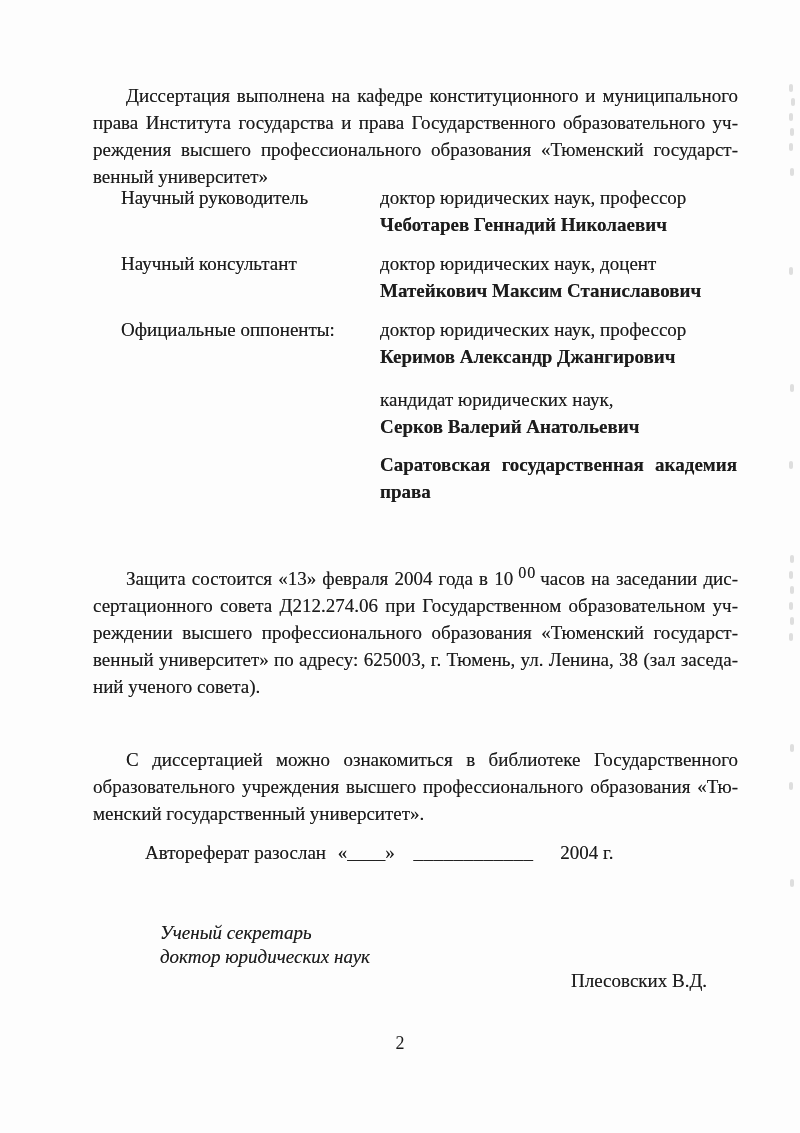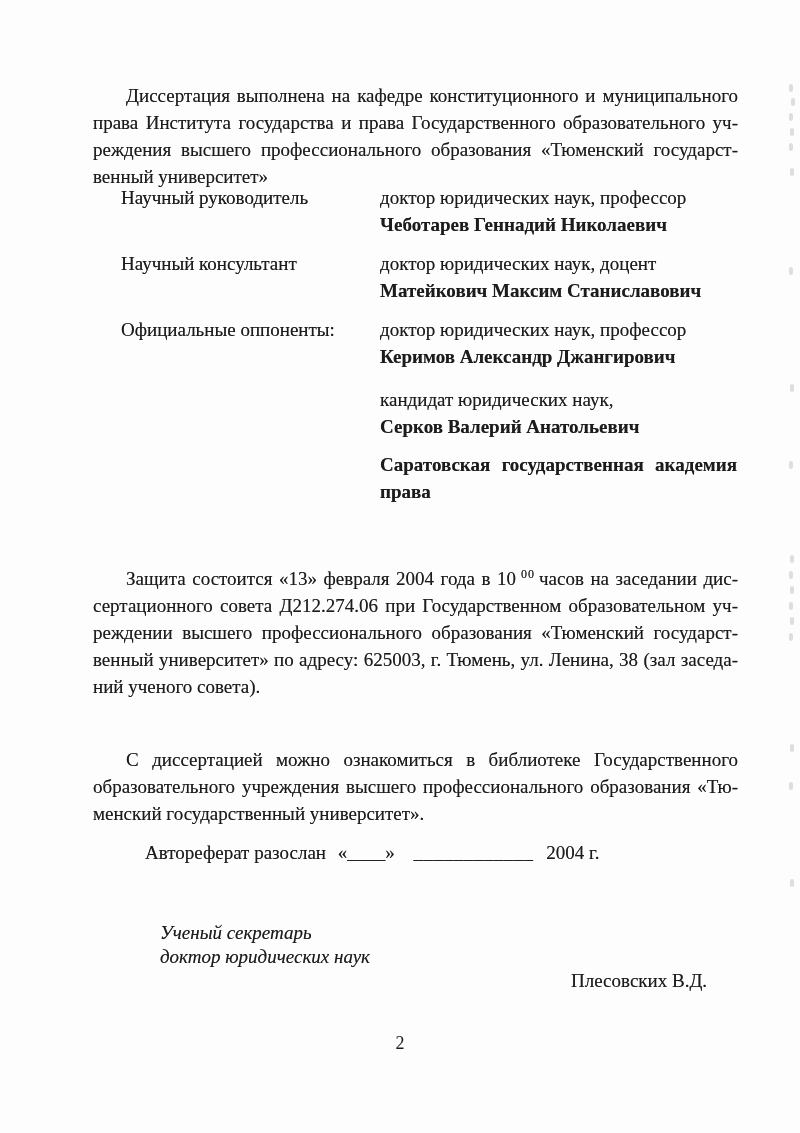--- a/index.html
+++ b/index.html
@@ -26,31 +26,31 @@
     font-weight: 400; white-space: nowrap;
     text-shadow: 0 0 0.5px rgba(20,20,20,0.6);
   }
   .row .value {
     margin-left: 287px; width: 357px;
     text-align: justify; hyphens: manual;
     text-shadow: 0 0 0.5px rgba(20,20,20,0.55);
   }
   .val-bold { font-weight: 700; }
   .defense sup {
-    font-size: 12px; line-height: 0; letter-spacing: 1px;
+    font-size: 16px; line-height: 0; letter-spacing: 1px;
     margin-left: 5px; margin-right: 4px;
     vertical-align: super;
   }
   .sent-line {
     position: absolute; left: 145px; top: 839px;
     white-space: nowrap;
     text-shadow: 0 0 0.5px rgba(20,20,20,0.55);
   }
   .sent-line .day { margin-left: 7px; }
-  .sent-line .blank { margin-left: 14px; margin-right: 8px; letter-spacing: 0.5px; }
+  .sent-line .blank { margin-left: 14px; margin-right: 22px; letter-spacing: 0.5px; }
   .signature {
     position: absolute; left: 160px; top: 921px;
     line-height: 24px;
     text-shadow: 0 0 0.5px rgba(20,20,20,0.55);
     font-style: italic;
   }
   .sig-name {
     position: absolute; left: 571px; top: 969px;
     line-height: 24px; white-space: nowrap;
     text-shadow: 0 0 0.5px rgba(20,20,20,0.55);

